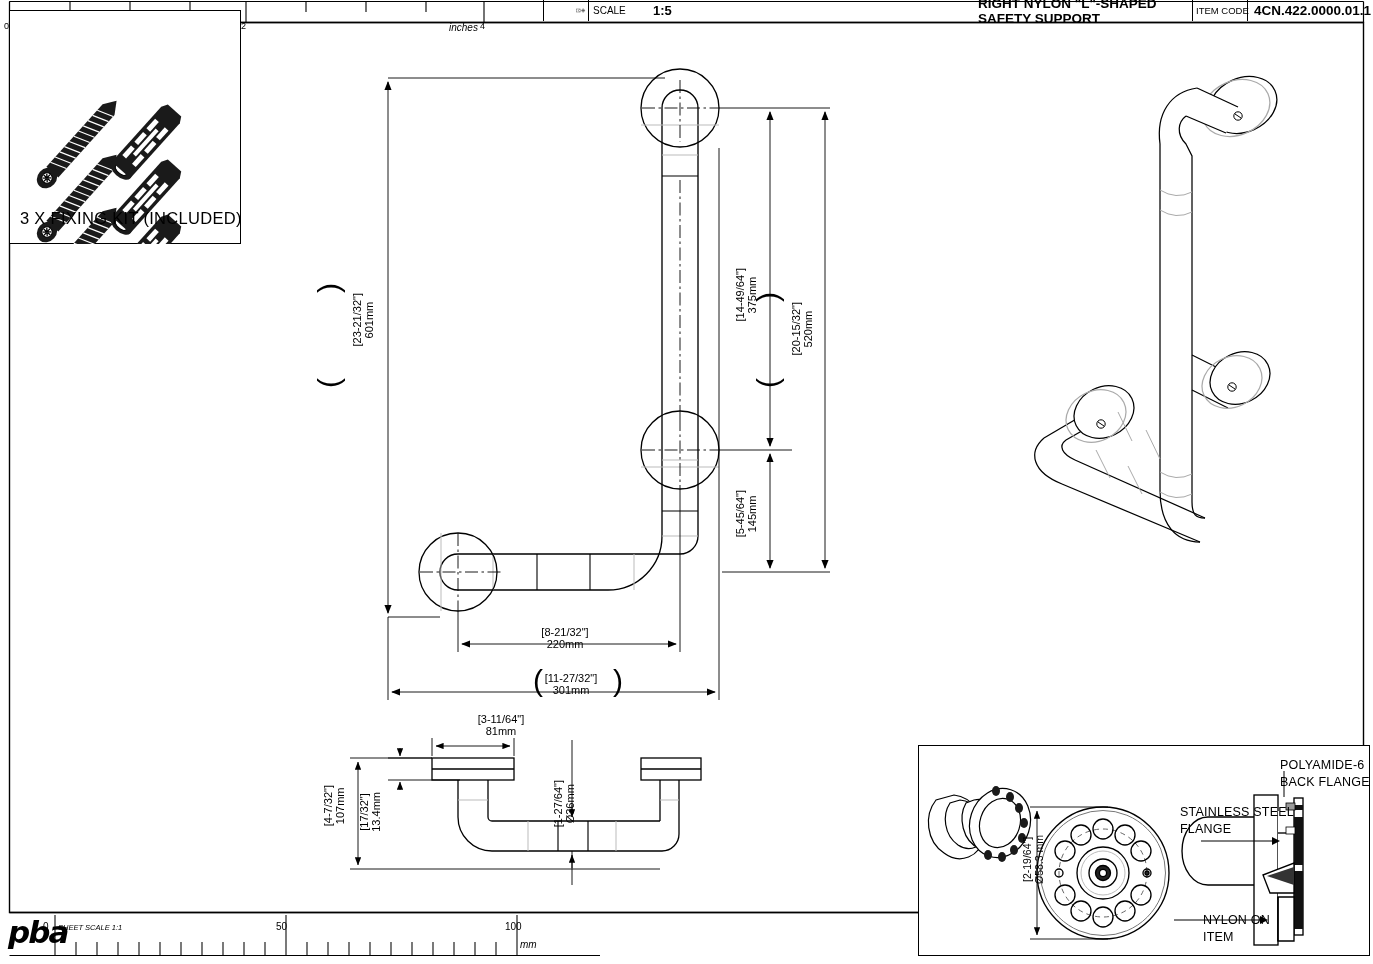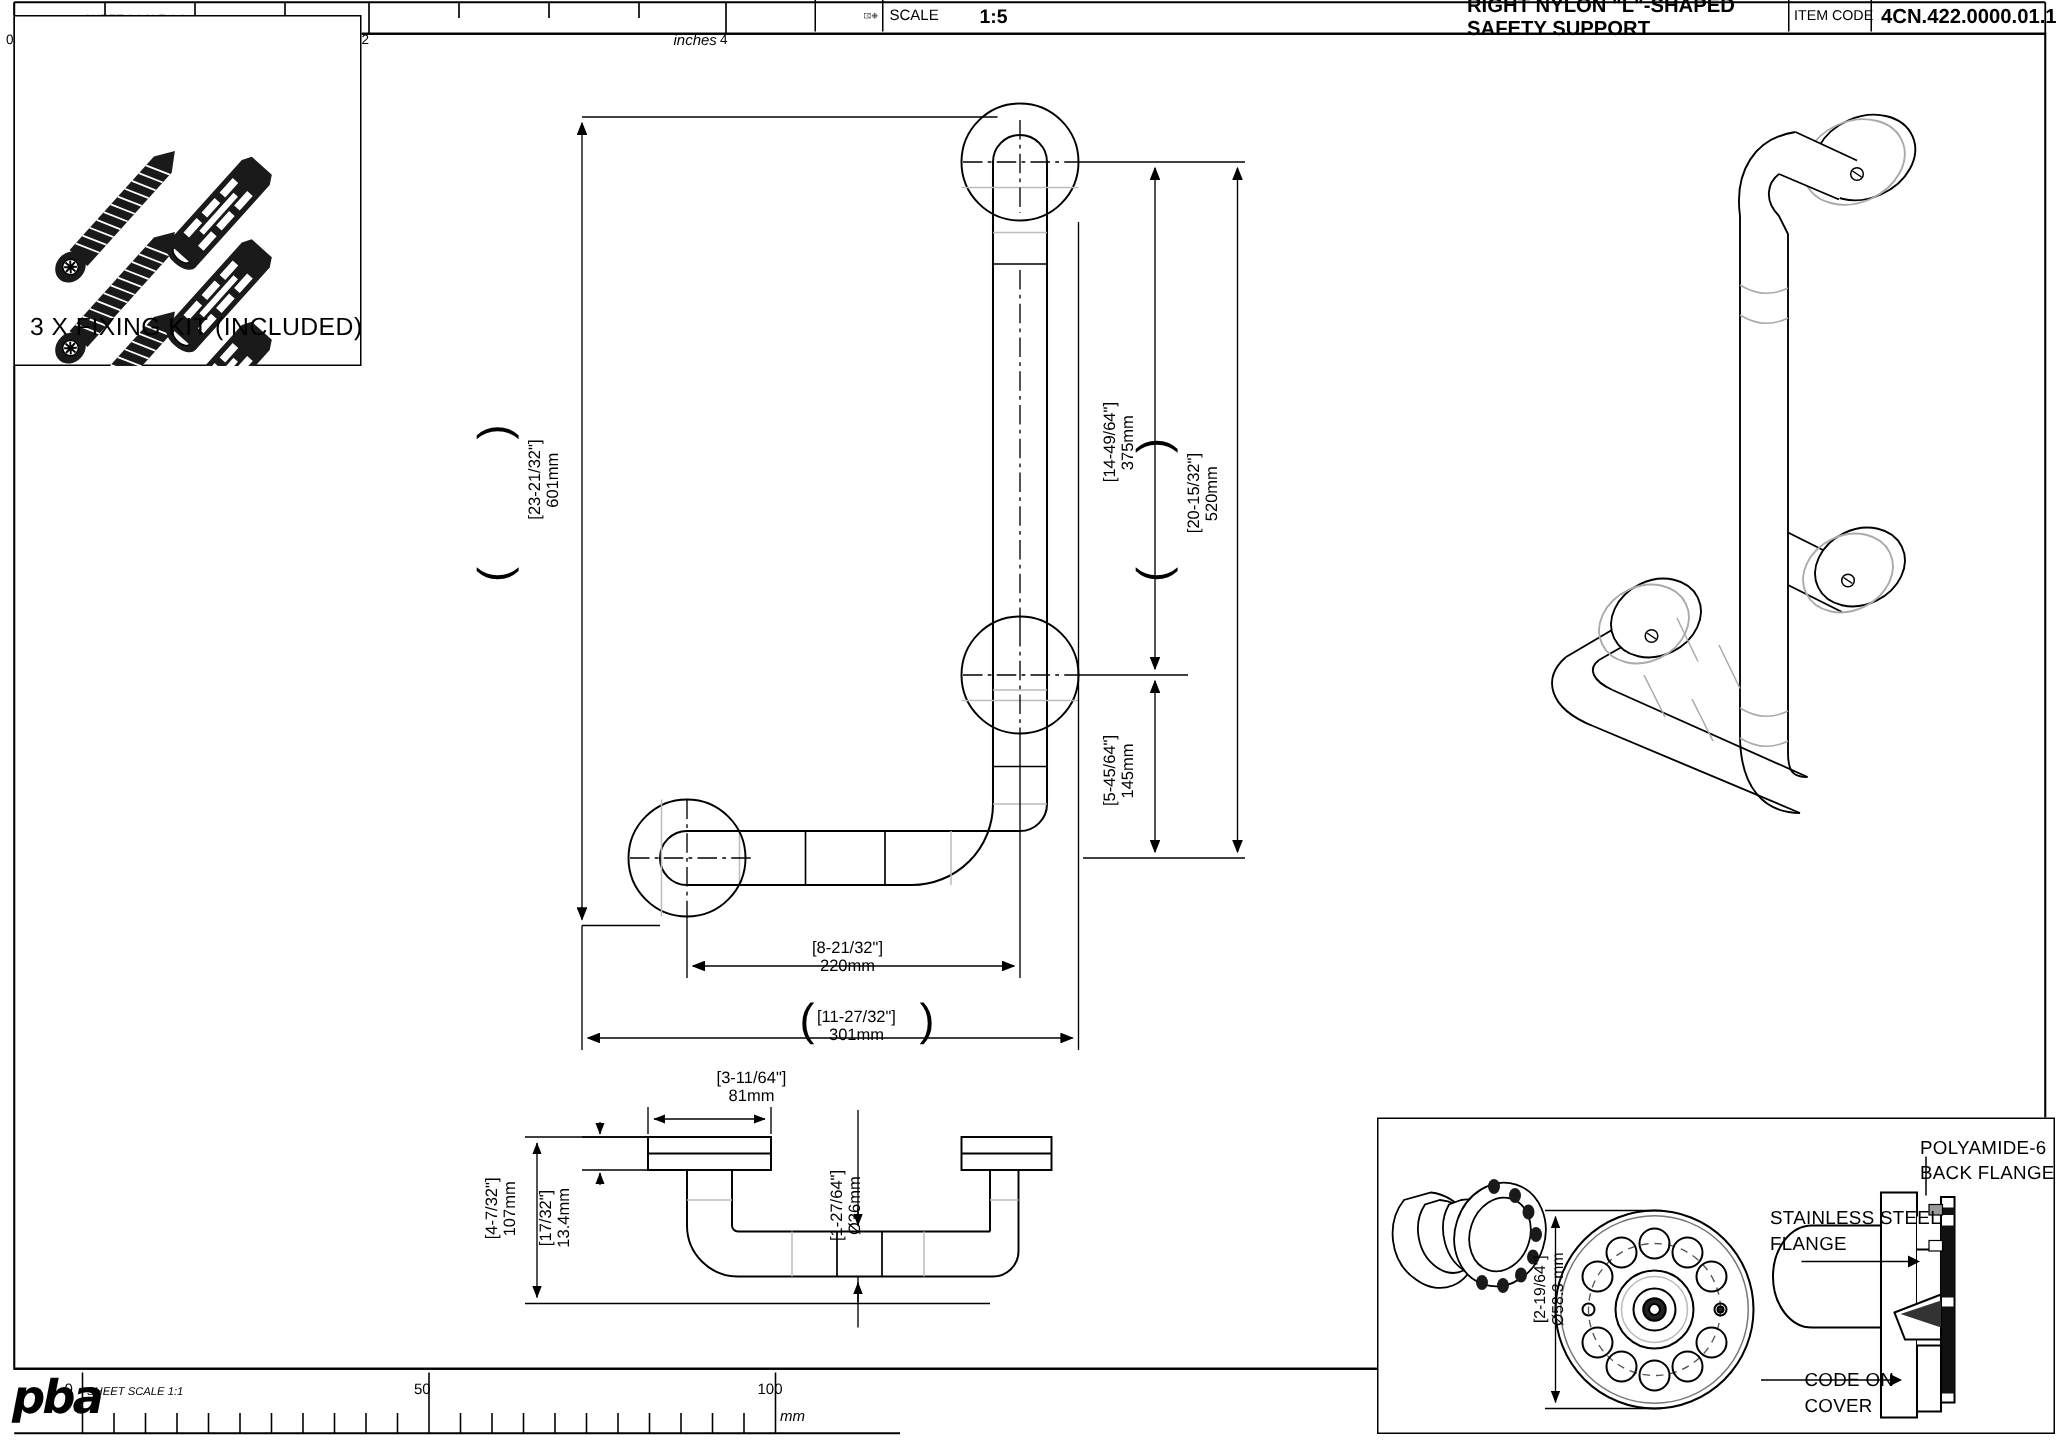--- a/index.html
+++ b/index.html
@@ -626,21 +626,21 @@
       <path d="M342 171 L350 175 L342 179 Z"></path>
     </g>
   </svg>
 
   <div class="det-lab" style="left:1280px;top:758px;">POLYAMIDE-6</div>
   <div class="det-lab" style="left:1280px;top:775px;">BACK FLANGE</div>
 
   <div class="det-lab" style="left:1180px;top:805px;">STAINLESS STEEL</div>
   <div class="det-lab" style="left:1180px;top:822px;">FLANGE</div>
 
-  <div class="det-lab" style="left:1203px;top:913px;">CODE ON</div>
-  <div class="det-lab" style="left:1203px;top:930px;">COVER</div>
+  <div class="det-lab" style="left:1203px;top:913px;">NYLON ON</div>
+  <div class="det-lab" style="left:1203px;top:930px;">ITEM</div>
 
   <div class="dimtxt vert" style="left:1022px;top:835px;font-size:10.5px;">
     <span>[2-19/64"]</span><br>
     <span>Ø58.3 mm</span>
   </div>
 
 </div>
 
 </body></html>

